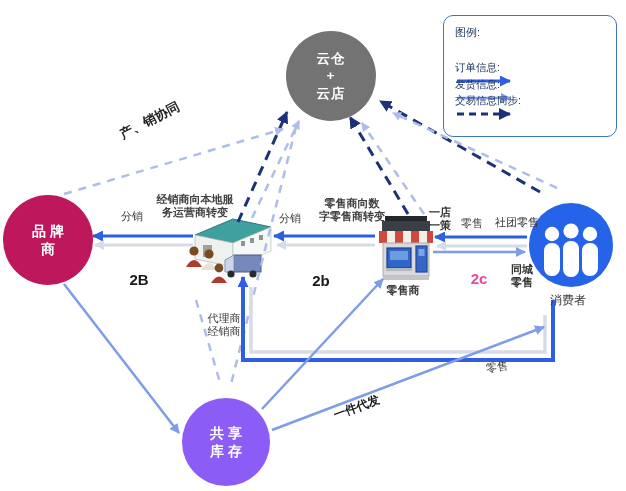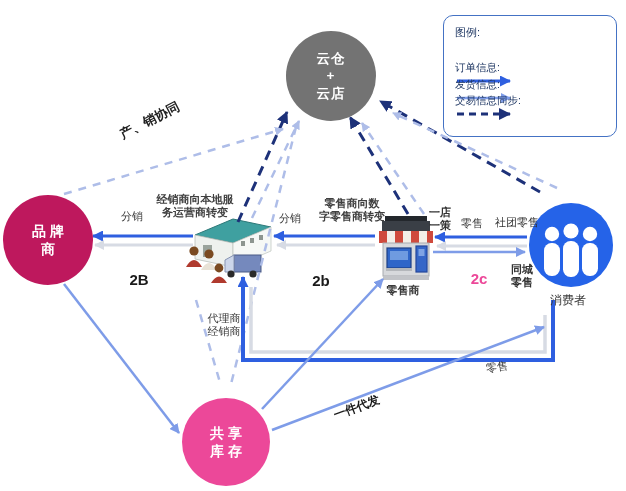--- a/index.html
+++ b/index.html
@@ -120,21 +120,21 @@
       <polyline points="433,252 525,252" fill="none" stroke="#7e9ce8" stroke-width="2.5" marker-end="url(#m-ship)"></polyline>
     </svg>
 
   <div class="node" id="node-cloud" style="left: 286px; top: 31px; width: 90px; height: 90px; font-size: 13.5px; letter-spacing: 1px; background: #737373;">云仓
 +
 云店</div>
 
   <div class="node" id="node-brand" style="left: 3px; top: 195px; width: 90px; height: 90px; font-size: 14px; background: #be185d;">品 牌
 商</div>
 
-  <div class="node" id="node-shared" style="left: 182px; top: 398px; width: 88px; height: 88px; font-size: 14px; background: #ec4899;">共 享
+  <div class="node" id="node-shared" style="left: 182px; top: 398px; width: 88px; height: 88px; font-size: 14px; background: #8b5cf6;">共 享
 库 存</div>
 
   <div class="node" id="node-consumer" style="left:529px;top:203px;width:84px;height:84px;">
     <svg width="84" height="84" viewBox="0 0 84 84">
       <circle cx="42" cy="42" r="42" fill="#2563e8"></circle>
       <g fill="#ffffff">
         <circle cx="23" cy="31" r="7.2"></circle>
           <rect x="15" y="40" width="16" height="33" rx="7.5"></rect>
         <circle cx="42" cy="28" r="7.6"></circle>
           <rect x="34" y="38" width="16" height="36" rx="7.5"></rect>

